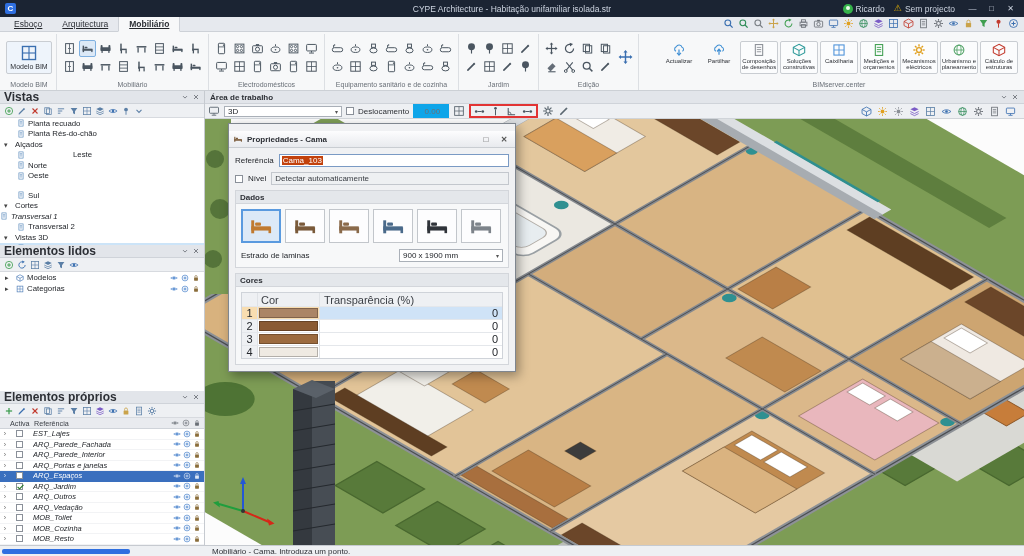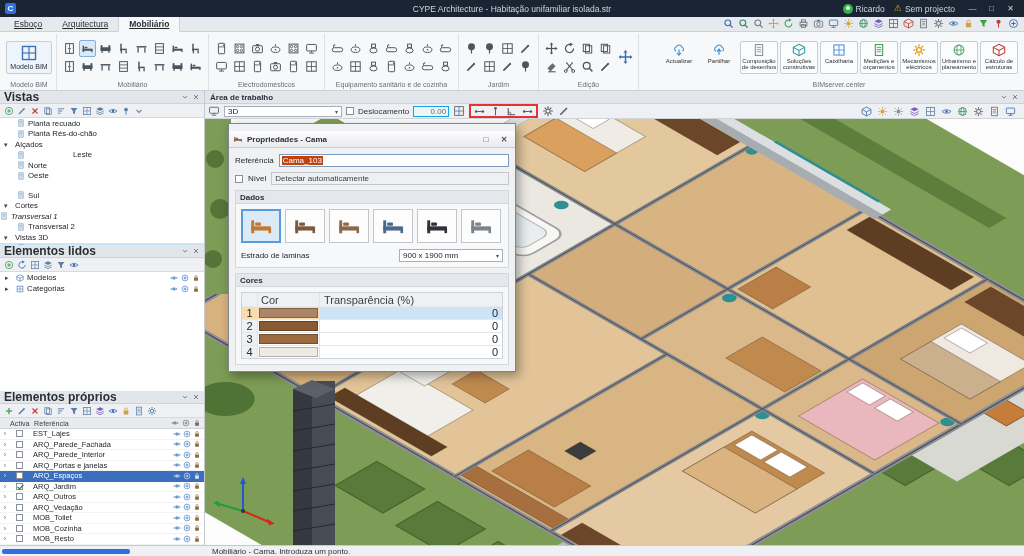--- a/index.html
+++ b/index.html
@@ -68,35 +68,35 @@
 .lr-ics{margin-left:auto;display:flex;gap:3px;}
 .lr-ics svg{width:8px;height:8px;}
 .ep-head{display:flex;align-items:center;height:11px;font-size:7.2px;background:#e9ebef;border-bottom:1px solid #cfd3d9;color:#3a3e44;flex:none;}
 .h-exp{width:10px;}.h-act{width:24px;}.h-ref{flex:1;}
 .h-ics{display:flex;gap:3px;padding-right:3px;}
 .h-ics svg{width:8px;height:8px;color:#6a6f76;}
 .ep-row{height:10.5px;display:flex;align-items:center;font-size:7.5px;border-bottom:1px solid #f2f3f5;background:#fff;padding-right:3px;}
 .ep-exp{width:10px;text-align:center;color:#666;font-size:7px;flex:none;}
 .ep-cb{width:7px;height:7px;border:1px solid #8a9099;background:#fff;margin:0 10px 0 6px;position:relative;flex:none;}
 .ep-cb svg{position:absolute;left:-1px;top:-2px;width:9px;height:9px;}
-.ep-ref{flex:1;overflow:hidden;white-space:nowrap;}
+.ep-ref{flex:1;overflow:hidden;white-space:nowrap;font-style:italic;}
 .ep-ics{display:flex;gap:2px;}
 .ep-ics svg{width:8px;height:8px;}
 .ep-row.sel{background:#3a6fbe;color:#fff;border-bottom-color:#3a6fbe;}
 .ep-row.sel .ep-exp{color:#dbe6f5;}
 
 .main{flex:1;display:flex;flex-direction:column;min-width:0;}
 .area-head{height:13px;background:#e2e5ea;border-bottom:1px solid #cfd3d9;display:flex;align-items:center;font-size:8px;font-weight:bold;padding:0 5px;color:#2c2f35;flex:none;}
 .wtoolbar{height:15px;background:#eef0f3;border-bottom:1px solid #d0d4d9;display:flex;align-items:center;gap:4px;padding:0 3px;font-size:8px;flex:none;}
 .wtoolbar svg.tbic{width:12px;height:12px;color:#5b6770;}
 .viewselect{width:118px;height:11px;background:#fff;border:1px solid #aab0b8;display:flex;align-items:center;justify-content:space-between;padding:0 3px;font-size:8px;color:#23262b;}
 .dd-ar{font-size:6px;color:#555;}
 .cbx{width:8px;height:8px;border:1px solid #8a9099;background:#fff;flex:none;}
 .wt-label{color:#2c2f35;}
-.wt-input{width:36px;height:11px;background:#f2f3f5;border:1px solid #0ea5e9;color:#6a6f76;text-align:right;padding:0 2px;font-size:8px;display:flex;align-items:center;justify-content:flex-end;}
+.wt-input{width:36px;height:11px;background:#f2f3f5;border:7px solid #0ea5e9;color:#6a6f76;text-align:right;padding:0 2px;font-size:8px;display:flex;align-items:center;justify-content:flex-end;}
 .redbox{display:flex;align-items:center;gap:5px;border:2px solid #e23434;padding:0 3px;height:14px;}
 .redbox svg{width:11px;height:11px;color:#4a5560;}
 .wt-right{margin-left:auto;display:flex;gap:5px;align-items:center;padding-right:5px;}
 .wt-right svg{width:11px;height:11px;}
 .viewport{flex:1;position:relative;background:#fcfcfc;overflow:hidden;}
 #scene{position:absolute;inset:0;width:100%;height:100%;}
 
 .dialog{position:absolute;left:23px;top:4px;width:288px;background:#f0f1f3;border:1px solid #7f868f;box-shadow:3px 4px 10px rgba(0,0,0,.35);font-size:8px;z-index:5;}
 .dlg-title{height:17px;background:linear-gradient(#fdfdfe,#e8eaee);border-bottom:1px solid #c9cdd2;display:flex;align-items:center;gap:4px;padding:0 4px;font-weight:bold;color:#2c2f35;margin-top:7px;}
 .dlg-title svg{width:10px;height:10px;color:#7a5a3a;}

